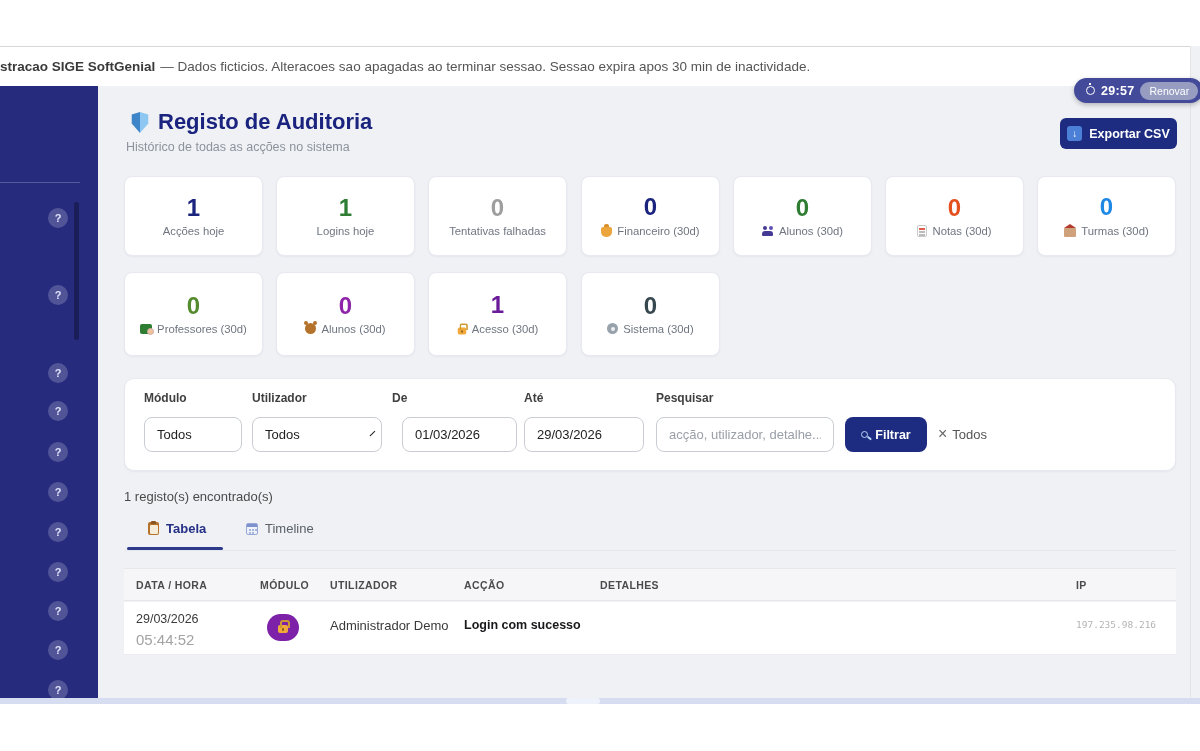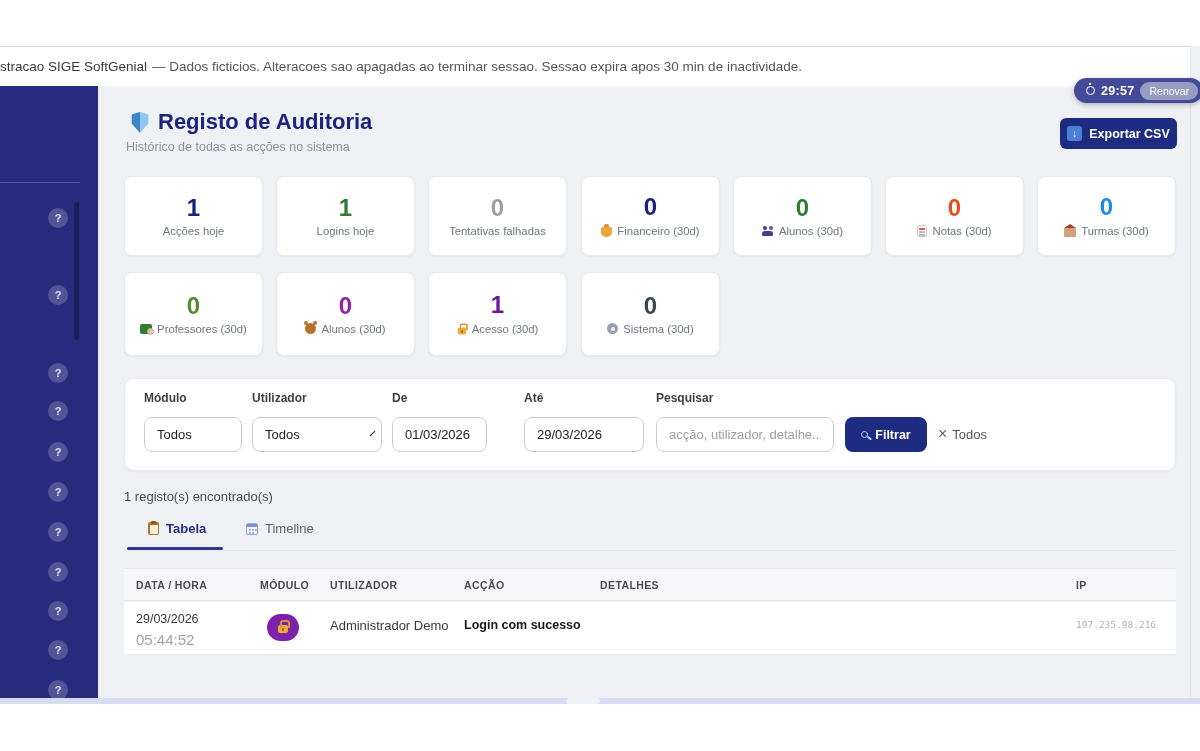--- a/index.html
+++ b/index.html
@@ -3,21 +3,21 @@
 <meta charset="utf-8">
 <style>
   * { margin:0; padding:0; box-sizing:border-box; }
   html,body { background:#fff; }
   body { font-family:"Liberation Sans","DejaVu Sans",sans-serif; }
   #screen { position:relative; width:1200px; height:751px; background:#fff; overflow:hidden; }
 
   
   .banner { position:absolute; left:0; top:46px; width:1190px; height:40px; background:#fff;
             border-top:1px solid #d8d8d8; display:flex; align-items:center; font-size:13.5px; color:#555; white-space:nowrap; overflow:hidden; }
-  .banner b { color:#3a3a3a; font-weight:400; margin-right:5px; }
+  .banner b { color:#3a3a3a; font-weight:700; margin-right:5px; }
 
   
   .right-strip { position:absolute; left:1190px; top:46px; width:10px; height:658px; background:#f0f1f4; border-left:1px solid #e4e4e7; }
 
   
   .timer-chip { position:absolute; left:1074px; top:78px; height:25px; padding:0 5px 0 12px; background:#434a99;
                 border-radius:13px; display:flex; align-items:center; gap:6px; z-index:20; box-shadow:0 2px 5px rgba(0,0,0,.25); }
   .timer-chip .time { color:#fff; font-size:12.5px; font-weight:600; letter-spacing:.3px; }
   .renew-pill { background:#979dc0; color:#fff; font-size:10.5px; border-radius:10px; padding:3px 9px; cursor:pointer; }
   .ic-stopwatch { width:9px; height:9px; border:1.5px solid #fff; border-radius:50%; position:relative; }
@@ -257,21 +257,21 @@
   <div class="f-control" style="left:144px;width:98px">
     <span>Todos</span>
     <span class="spacer"></span>
       <span class="chev"></span>
   </div>
   <div class="f-control" style="left:252px;width:130px">
     <span>Todos</span>
     <span class="spacer"></span>
       <span class="chev"></span>
   </div>
-  <div class="f-control" style="left:392px;width:95px">
+  <div class="f-control" style="left:402px;width:115px">
     <span>01/03/2026</span>
     <span class="spacer"></span>
       <span class="ic-dateglyph"></span>
   </div>
   <div class="f-control" style="left:524px;width:120px">
     <span>29/03/2026</span>
     <span class="spacer"></span>
       <span class="ic-dateglyph"></span>
   </div>
   <input class="search-input" placeholder="acção, utilizador, detalhe..." style="">

